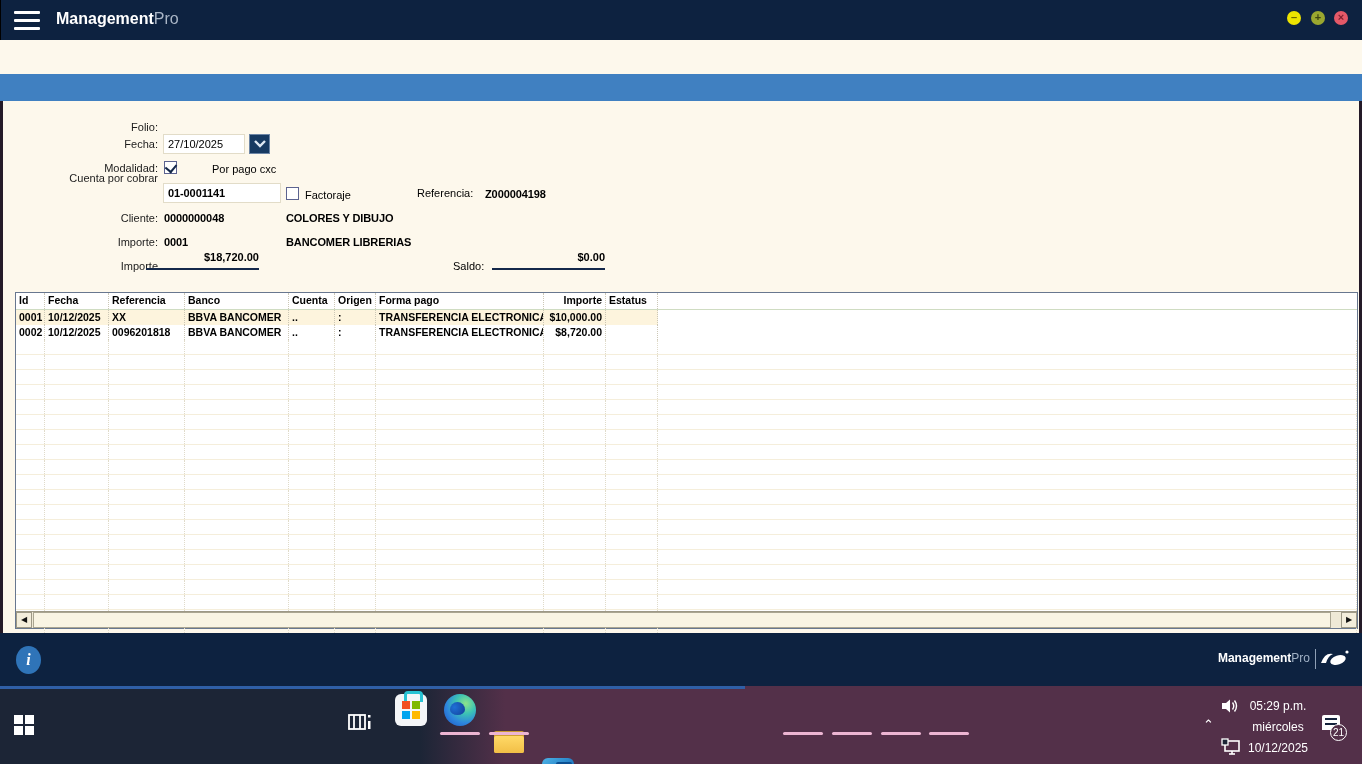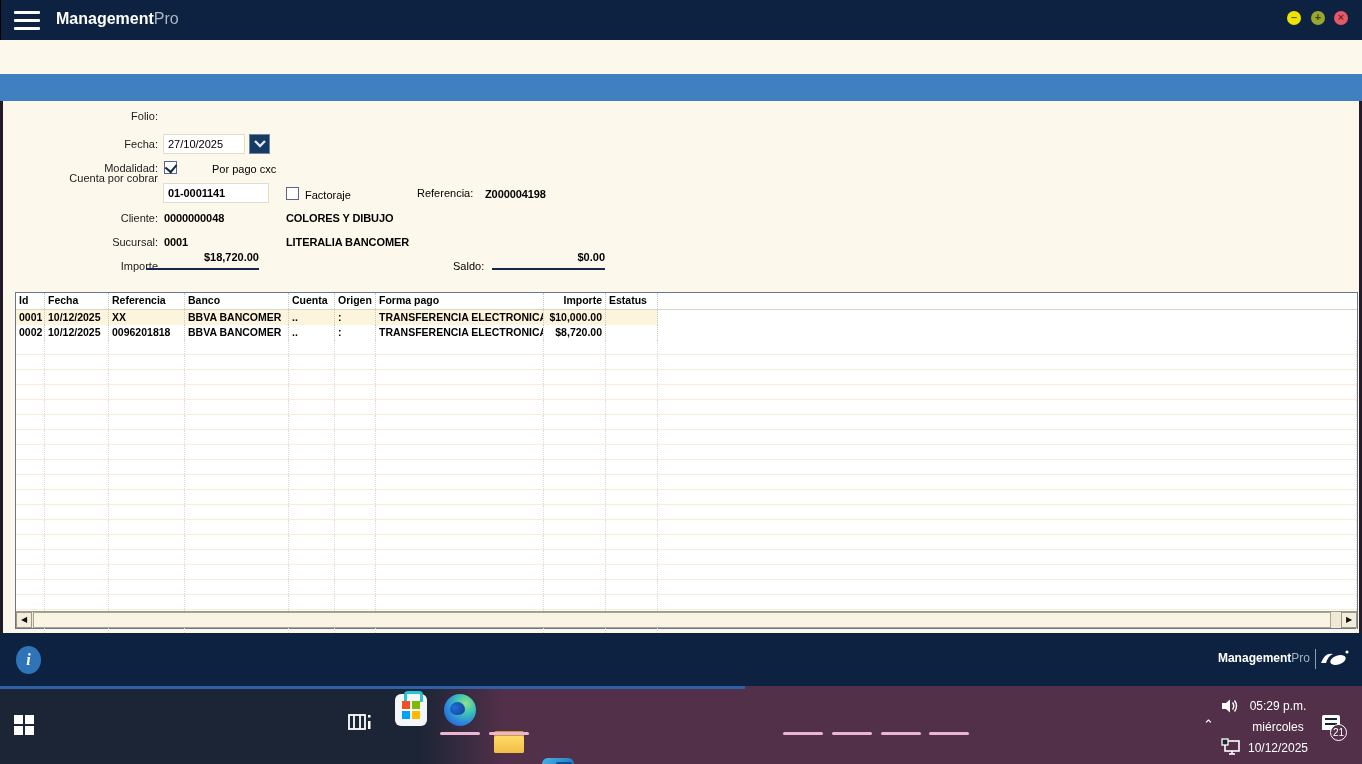--- a/index.html
+++ b/index.html
@@ -131,48 +131,48 @@
     <div class="winbtn min">–</div>
     <div class="winbtn max">+</div>
     <div class="winbtn cls">×</div>
   </div>
 
 
   <div class="bluebar"></div>
 
   <div class="content">
 
-    <div class="flabel" style="top:8px;">Folio:</div>
+    <div class="flabel" style="top:19px;">Folio:</div>
 
     <div class="flabel" style="top:36px;">Fecha:</div>
     <div class="finput" style="left:160px;top:33px;width:82px;height:20px;">27/10/2025</div>
     <div class="ddbtn">
       <svg width="12" height="8" viewBox="0 0 12 8">
           <path d="M1 1 L6 6 L11 1" fill="none" stroke="#dfe9f4" stroke-width="2.4"></path>
         </svg>
     </div>
 
     <div class="flabel" style="top:60px;">Modalidad:</div>
     <div class="checkbox checked" style="left:161px;top:60px;"></div>
     <div class="fvalue" style="left:181px;top:61px;margin-left:28px;">Por pago cxc</div>
 
     <div class="flabel" style="top:70px;">Cuenta por cobrar</div>
-    <div class="finput bold" style="left:160px;top:82px;width:106px;height:20px;">01-0001141</div>
+    <div class="finput bold" style="left:160px;top:82px;width:118px;height:20px;">01-0001141</div>
     <div class="checkbox" style="left:283px;top:86px;"></div>
     <div class="fvalue" style="left:302px;top:87px;">Factoraje</div>
     <div class="fvalue" style="left:414px;top:85px;">Referencia:</div>
     <div class="fvalue bold" style="left:482px;top:86px;">Z000004198</div>
 
     <div class="flabel" style="top:110px;">Cliente:</div>
     <div class="fvalue bold" style="left:161px;top:110px;">0000000048</div>
     <div class="fvalue bold" style="left:283px;top:110px;">COLORES Y DIBUJO</div>
 
-    <div class="flabel" style="top:134px;">Sucursal:</div>
+    <div class="flabel" style="top:134px;">Importe:</div>
     <div class="fvalue bold" style="left:161px;top:134px;">0001</div>
-    <div class="fvalue bold" style="left:283px;top:134px;">LITERALIA BANCOMER</div>
+    <div class="fvalue bold" style="left:283px;top:134px;">BANCOMER LIBRERIAS</div>
 
     <div class="flabel" style="top:158px;">Importe</div>
     <div class="uline" style="left:143px;top:147px;width:113px;">$18,720.00</div>
     <div class="fvalue" style="left:450px;top:158px;">Saldo:</div>
     <div class="uline" style="left:489px;top:147px;width:113px;">$0.00</div>
 
     <div class="ptable">
       <div class="trow thead" style="height:17px;">
         <div class="tcell c-id">Id</div>
         <div class="tcell c-fecha">Fecha</div>

